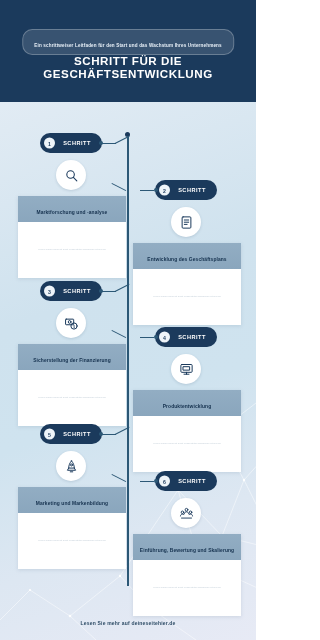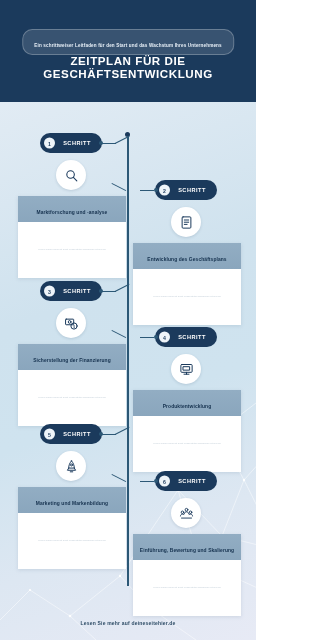--- a/index.html
+++ b/index.html
@@ -187,21 +187,21 @@
       <circle cx="120" cy="236" r="1.2"></circle>
         <circle cx="70" cy="276" r="1.3"></circle>
       <circle cx="30" cy="250" r="1.1"></circle>
     </g>
   </svg>
 
   <div id="header">
     <div id="subtitle-pill">
       <span>Ein schrittweiser Leitfaden für den Start und das Wachstum Ihres Unternehmens</span>
     </div>
-    <div id="main-title">ZEITPLAN FÜR DIE GESCHÄFTSENTWICKLUNG</div>
+    <div id="main-title">SCHRITT FÜR DIE GESCHÄFTSENTWICKLUNG</div>
   </div>
 
   <div id="spine-dot"></div>
   <div id="spine"></div>
 
   <div class="connector">
     <div class="conn-line" style="left:102px; top:143px; width:14px;"></div>
     <div class="conn-diag" style="left:115px; top:143px; width:16px; transform:rotate(-27deg);"></div>
   </div>
   <div class="connector">

